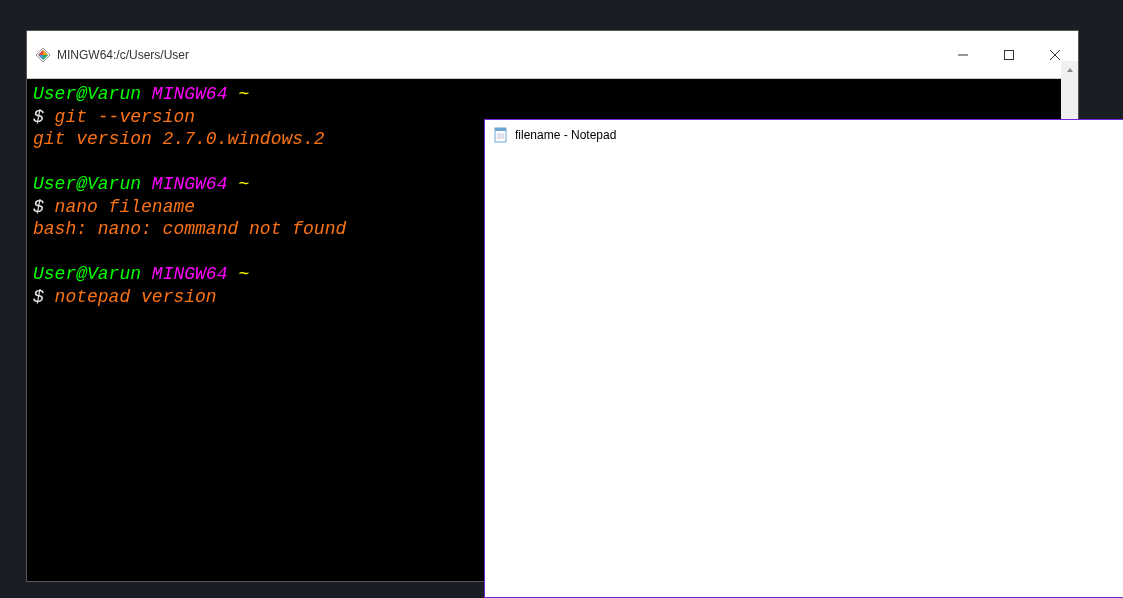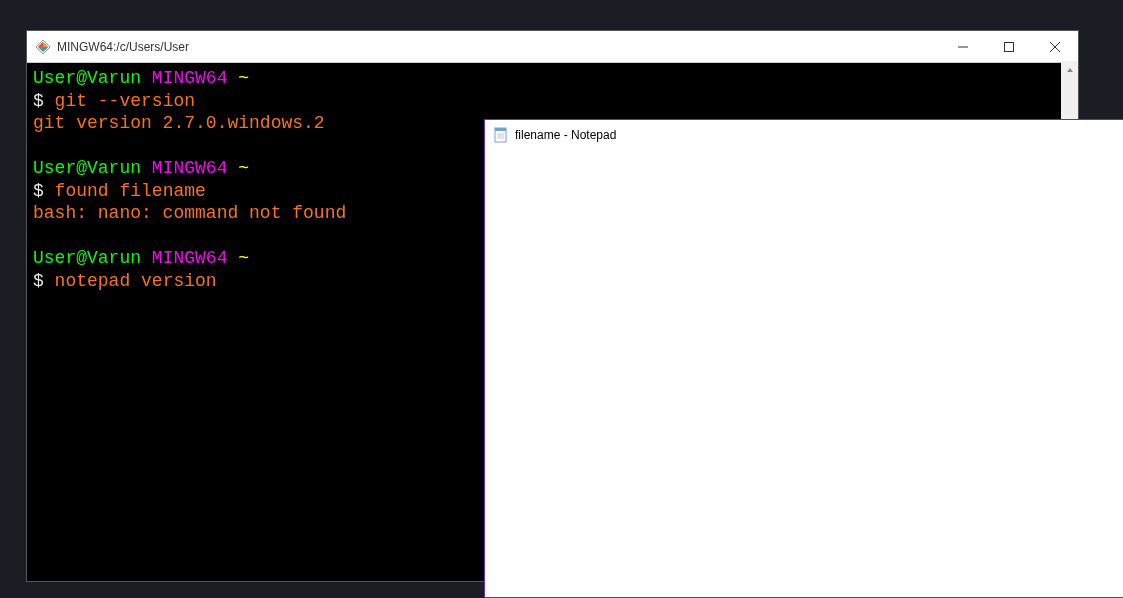--- a/index.html
+++ b/index.html
@@ -22,21 +22,21 @@
       left: 26px;
       top: 30px;
       width: 1053px;
       height: 552px;
       background: #000;
       border: 1px solid #555;
       display: flex;
       flex-direction: column;
     }
     .terminal-titlebar {
-      height: 32px;
+      height: 48px;
       background: #fff;
       display: flex;
       align-items: center;
       padding: 0 0 0 8px;
       border-bottom: 1px solid #ccc;
     }
     .terminal-icon {
       width: 16px;
       height: 16px;
       margin-right: 6px;
@@ -90,20 +90,21 @@
       background: #f0f0f0;
       display: flex;
       align-items: center;
       justify-content: center;
       font-size: 8px;
       color: #888;
     }
     .term-line {
       white-space: pre;
       color: #e5e5e5;
+      font-style: italic;
     }
     .prompt-user { color: #00ff00; }
     .prompt-env { color: #ff00ff; }
     .prompt-path { color: #ffff00; }
     .prompt-dollar { color: #e5e5e5; }
     .term-output { color: #f97316; }
     .term-blank { height: 1.25em; }
 
     
     .notepad-window {
@@ -189,21 +190,21 @@
           </svg>
       </div>
     </div>
   </div>
   <div class="terminal-body" id="terminal-body">
       <div class="term-line"><span class="prompt-user">User@Varun</span> <span class="prompt-env">MINGW64</span> <span class="prompt-path">~</span></div>
       <div class="term-line"><span class="prompt-dollar">$ </span><span class="term-output">git --version</span></div>
       <div class="term-line term-output">git version 2.7.0.windows.2</div>
       <div class="term-blank"></div>
       <div class="term-line"><span class="prompt-user">User@Varun</span> <span class="prompt-env">MINGW64</span> <span class="prompt-path">~</span></div>
-      <div class="term-line"><span class="prompt-dollar">$ </span><span class="term-output">found filename</span></div>
+      <div class="term-line"><span class="prompt-dollar">$ </span><span class="term-output">nano filename</span></div>
       <div class="term-line term-output">bash: nano: command not found</div>
       <div class="term-blank"></div>
       <div class="term-line"><span class="prompt-user">User@Varun</span> <span class="prompt-env">MINGW64</span> <span class="prompt-path">~</span></div>
       <div class="term-line"><span class="prompt-dollar">$ </span><span class="term-output">notepad version</span></div>
     </div>
   <div class="terminal-scrollbar">
     <div class="scroll-up">
       <svg width="8" height="8" viewBox="0 0 8 8">
           <polygon points="4,2 7,6 1,6" fill="#888"></polygon>
         </svg>

